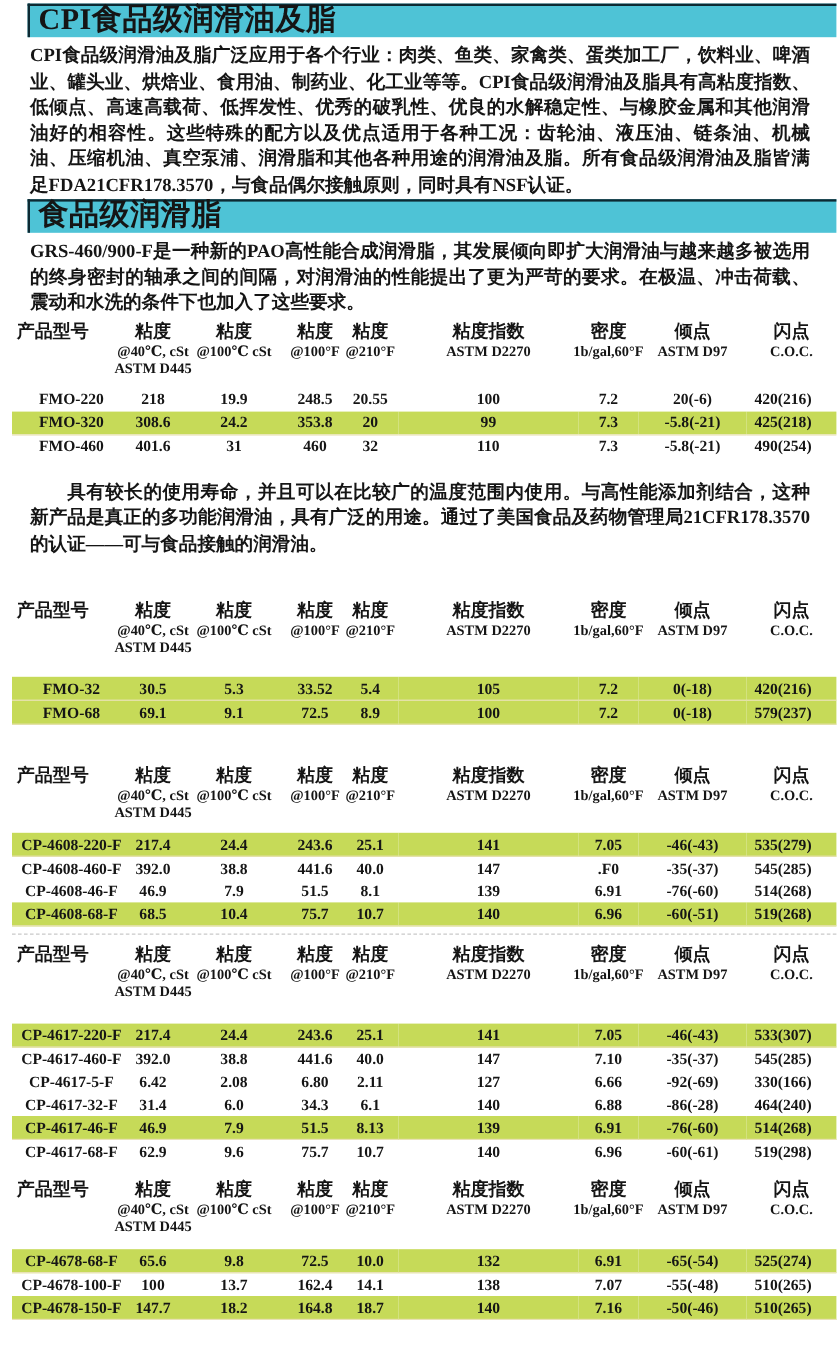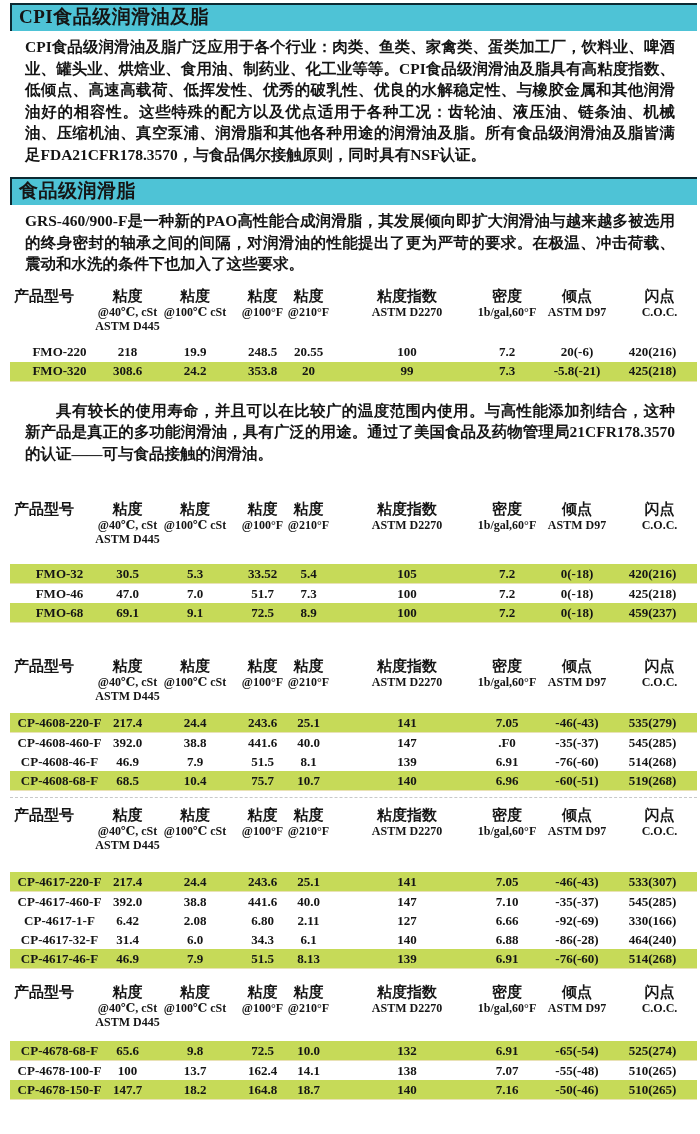--- a/index.html
+++ b/index.html
@@ -3,27 +3,27 @@
 <meta charset="utf-8">
 <style>
   html,body { margin:0; padding:0; background:#ffffff; }
   body {
     width:700px; min-height:1134px;
     font-family:"Liberation Serif","DejaVu Serif",serif;
     font-weight:bold; color:#151515;
   }
   .title-bar {
     background:var(--header-bg,#4ec3d6);
-    margin:0 3px 0 10px;
+    margin:0 3px 0 23px;
     padding:1px 7px 3px;
-    font-size:19px; line-height:22px; letter-spacing:.5px;
+    font-size:25px; line-height:22px; letter-spacing:.5px;
     border-top:2px solid #0c2a33; border-left:2px solid #0c2a33;
   }
   .first-bar { margin-top:3px; }
-  .para { margin:5px 25px 12px; font-size:15.5px; line-height:21.5px; text-align:justify; }
+  .para { margin:5px 25px 1px; font-size:15.5px; line-height:21.5px; text-align:justify; }
   .indent { text-indent:2em; margin-top:18px; }
 
   table { border-collapse:collapse; table-layout:fixed; width:687px; margin-left:10px; }
   th,td { font-weight:bold; overflow:visible; }
   thead th { vertical-align:top; text-align:center; padding:0 0 10px; }
   thead th.firstcol { text-align:left;margin-top:16px; }
   .l1 { font-size:15px; line-height:18px; }
   .l2,.l3 { font-size:12px; line-height:14px; }
   .cov { position:relative; left:50%; transform:translateX(-50%); width:max-content; white-space:nowrap; }
   th.firstcol .cov { position:static; transform:none; width:auto; padding-left:4px; }
@@ -126,20 +126,31 @@
           <td class="firstcol">FMO-320</td>
           <td class="">308.6</td>
           <td class="">24.2</td>
           <td class="">353.8</td>
           <td class="">20</td>
           <td class="">99</td>
           <td class="">7.3</td>
           <td class="">-5.8(-21)</td>
           <td class="lastcol">425(218)</td>
         </tr>
+        <tr>
+          <td class="firstcol">FMO-460</td>
+          <td class="">401.6</td>
+          <td class="">31</td>
+          <td class="">460</td>
+          <td class="">32</td>
+          <td class="">110</td>
+          <td class="">7.3</td>
+          <td class="">-5.8(-21)</td>
+          <td class="lastcol">490(254)</td>
+        </tr>
       </tbody>
     </table>
 
   <p class="para indent">具有较长的使用寿命，并且可以在比较广的温度范围内使用。与高性能添加剂结合，这种新产品是真正的多功能润滑油，具有广泛的用途。通过了美国食品及药物管理局21CFR178.3570的认证——可与食品接触的润滑油。</p>
 
   <table class="t2">
       <colgroup>
         <col style="width: 95px;">
         <col style="width: 45px;">
         <col style="width: 90px;">
@@ -195,41 +206,30 @@
           <td class="firstcol">FMO-32</td>
           <td class="">30.5</td>
           <td class="">5.3</td>
           <td class="">33.52</td>
           <td class="">5.4</td>
           <td class="">105</td>
           <td class="">7.2</td>
           <td class="">0(-18)</td>
           <td class="lastcol">420(216)</td>
         </tr>
-        <tr>
-          <td class="firstcol">FMO-46</td>
-          <td class="">47.0</td>
-          <td class="">7.0</td>
-          <td class="">51.7</td>
-          <td class="">7.3</td>
-          <td class="">100</td>
-          <td class="">7.2</td>
-          <td class="">0(-18)</td>
-          <td class="lastcol">425(218)</td>
-        </tr>
         <tr class="hl">
           <td class="firstcol">FMO-68</td>
           <td class="">69.1</td>
           <td class="">9.1</td>
           <td class="">72.5</td>
           <td class="">8.9</td>
           <td class="">100</td>
           <td class="">7.2</td>
           <td class="">0(-18)</td>
-          <td class="lastcol">459(237)</td>
+          <td class="lastcol">579(237)</td>
         </tr>
       </tbody>
     </table>
 
   <table class="t3">
       <colgroup>
         <col style="width: 95px;">
         <col style="width: 45px;">
         <col style="width: 90px;">
         <col style="width: 45px;">
@@ -397,21 +397,21 @@
             <td class="">392.0</td>
             <td class="">38.8</td>
             <td class="">441.6</td>
             <td class="">40.0</td>
             <td class="">147</td>
             <td class="">7.10</td>
             <td class="">-35(-37)</td>
             <td class="lastcol">545(285)</td>
           </tr>
           <tr>
-            <td class="firstcol">CP-4617-1-F</td>
+            <td class="firstcol">CP-4617-5-F</td>
             <td class="">6.42</td>
             <td class="">2.08</td>
             <td class="">6.80</td>
             <td class="">2.11</td>
             <td class="">127</td>
             <td class="">6.66</td>
             <td class="">-92(-69)</td>
             <td class="lastcol">330(166)</td>
           </tr>
           <tr>
@@ -429,20 +429,31 @@
             <td class="firstcol">CP-4617-46-F</td>
             <td class="">46.9</td>
             <td class="">7.9</td>
             <td class="">51.5</td>
             <td class="">8.13</td>
             <td class="">139</td>
             <td class="">6.91</td>
             <td class="">-76(-60)</td>
             <td class="lastcol">514(268)</td>
           </tr>
+          <tr>
+            <td class="firstcol">CP-4617-68-F</td>
+            <td class="">62.9</td>
+            <td class="">9.6</td>
+            <td class="">75.7</td>
+            <td class="">10.7</td>
+            <td class="">140</td>
+            <td class="">6.96</td>
+            <td class="">-60(-61)</td>
+            <td class="lastcol">519(298)</td>
+          </tr>
         </tbody>
       </table>
   </div>
 
   <table class="t5">
       <colgroup>
         <col style="width: 95px;">
         <col style="width: 45px;">
         <col style="width: 90px;">
         <col style="width: 45px;">

